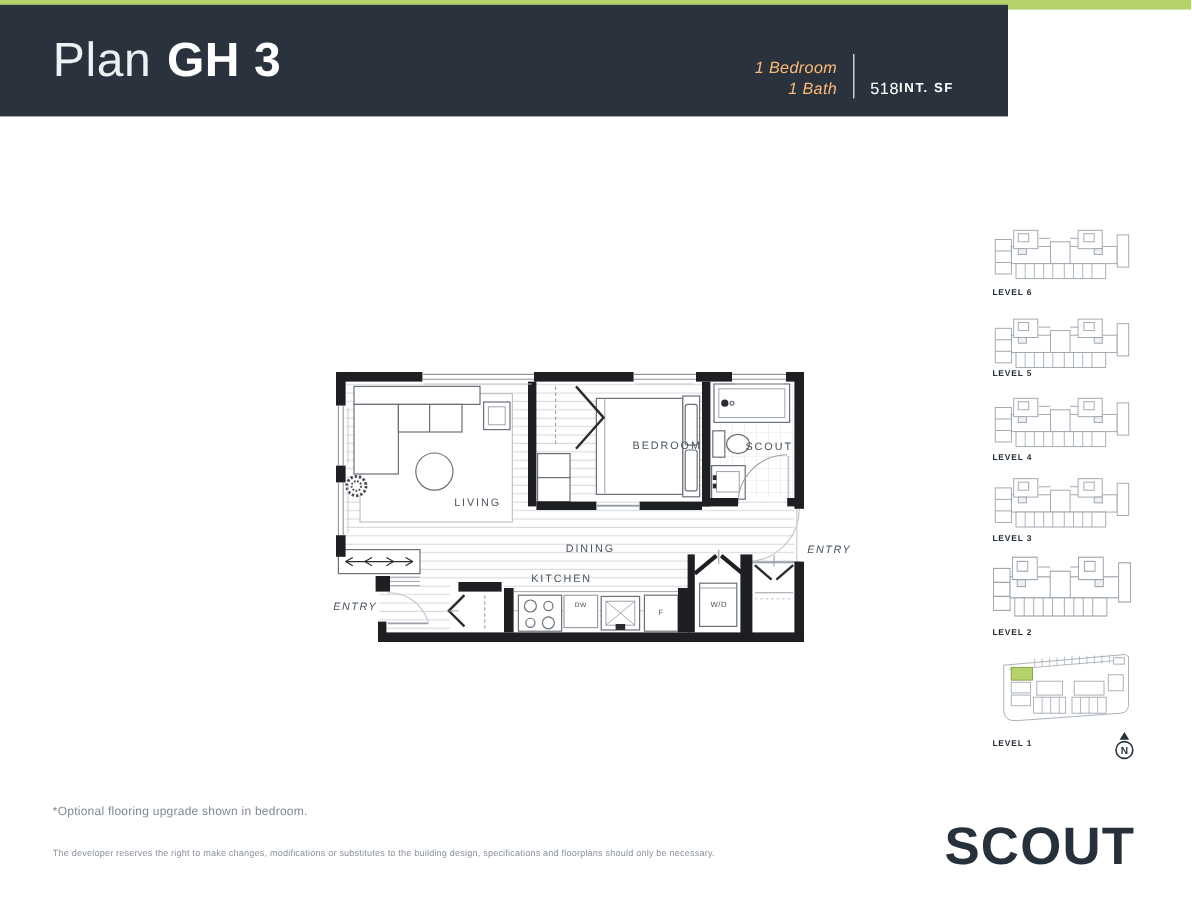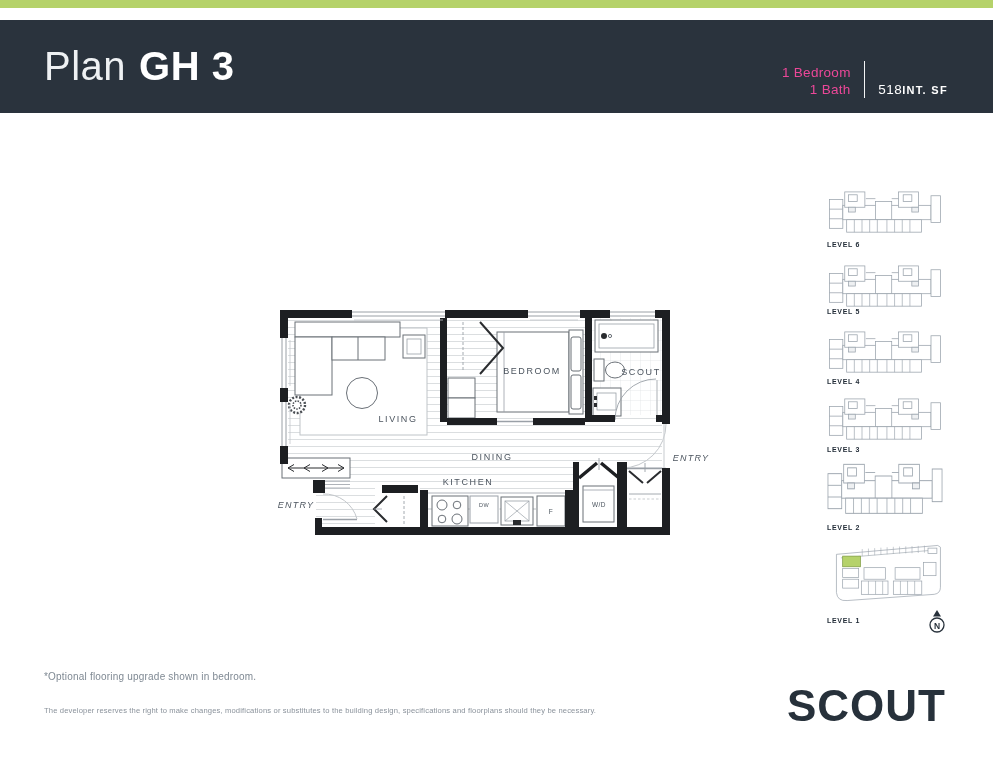--- a/index.html
+++ b/index.html
@@ -2,26 +2,26 @@
 <html><head>
 <meta charset="utf-8">
 <style>
   * { margin:0; padding:0; box-sizing:border-box; }
   html,body { background:#ffffff; }
   body { font-family:"Liberation Sans", sans-serif; }
   .page { position:relative; width:993px; height:768px; background:#ffffff; overflow:hidden; }
 
   
   .accent-bar { position:absolute; left:0; top:0; width:993px; height:8px; background:#b5d26a; }
-  .header { position:absolute; left:0; top:20px; width:993px; height:93px; background:#2a333d;padding-left:30px; }
+  .header { position:absolute; left:0; top:4px; width:840px; height:93px; background:#2a333d;padding-left:30px; }
   .title { position:absolute; left:44px; top:0; height:93px; display:flex; align-items:center; gap:13px; }
   .title .plan-word { font-size:40px; font-weight:400; color:#eef1f3; letter-spacing:0.5px; }
   .title .plan-name { font-size:40px; font-weight:700; color:#ffffff; letter-spacing:0.5px; }
   .specs { position:absolute; right:45px; bottom:15px; display:flex; align-items:flex-end; }
-  .bed-bath { text-align:right; font-size:13.5px; line-height:17px; color:#ec4899; letter-spacing:0.3px; }
+  .bed-bath { text-align:right; font-size:13.5px; line-height:17px; color:#fdba74; letter-spacing:0.3px;font-style:italic; }
   .spec-divider { width:1.5px; height:37px; background:#f2f4f5; margin:0 13px; }
   .sqft-value { font-size:13.5px; font-weight:400; color:#ffffff; letter-spacing:0.5px; padding-bottom:1px; }
   .sqft-unit { font-size:11px; font-weight:700; color:#ffffff; letter-spacing:1.3px; padding-bottom:2px; }
 
   
   .plan-svg { position:absolute; left:270px; top:300px; width:440px; height:240px; }
   .plan-label { position:absolute; transform:translate(-50%,-50%); font-size:9px; letter-spacing:1.6px;
                 color:#4b545e; white-space:nowrap; }
   .plan-label.sm  { font-size:6.5px; letter-spacing:0.4px; }
   .plan-label.xs  { font-size:5.5px; letter-spacing:0.4px; }
@@ -204,21 +204,21 @@
     <g stroke="#c3c7cb" stroke-width="0.8">
       <line x1="84" y1="20" x2="173" y2="20"></line>
         <line x1="260" y1="20" x2="308" y2="20"></line>
         <line x1="342" y1="20" x2="383" y2="20"></line>
       <line x1="20" y1="40" x2="20" y2="86"></line>
         <line x1="20" y1="104" x2="20" y2="144"></line>
     </g>
   </svg>
 
   <div class="plan-label" style="left:398px; top:419px;">LIVING</div>
-  <div class="plan-label" style="left:532px; top:371px;">BEDROOM</div>
+  <div class="plan-label" style="left:556px; top:371px;">BEDROOM</div>
   <div class="plan-label" style="left:641px; top:372px;">SCOUT</div>
   <div class="plan-label" style="left:492px; top:457px;">DINING</div>
   <div class="plan-label" style="left:468px; top:482px;">KITCHEN</div>
   <div class="plan-label entry" style="left:296px; top:505px;">ENTRY</div>
   <div class="plan-label entry" style="left:691px; top:458px;">ENTRY</div>
   <div class="plan-label sm" style="left:599px; top:504px;">W/D</div>
   <div class="plan-label xs" style="left:484px; top:505px;">DW</div>
   <div class="plan-label sm" style="left:551px; top:511px;">F</div>
 
   <svg width="0" height="0" style="position:absolute;">
@@ -292,17 +292,17 @@
 
     <svg class="north" width="18" height="26" viewBox="0 0 18 26">
       <polygon points="9,1 5,7.5 13,7.5" fill="#27313b"></polygon>
       <circle cx="9" cy="16" r="7" fill="none" stroke="#27313b" stroke-width="1.3"></circle>
       <text x="9" y="19.5" text-anchor="middle" font-size="8.5" font-weight="bold" fill="#27313b" font-family="Liberation Sans, sans-serif">N</text>
     </svg>
   </div>
 
   <div class="footnote">*Optional flooring upgrade shown in bedroom.</div>
   <div class="disclaimer">
-    <div>The developer reserves the right to make changes, modifications or substitutes to the building design, specifications and floorplans should they be necessary.</div>
+    <div>The developer reserves the right to make changes, modifications or substitutes to the building design, specifications and floorplans should only be necessary.</div>
   </div>
   <div class="logo">SCOUT</div>
 
 </div>
 
 </body></html>

